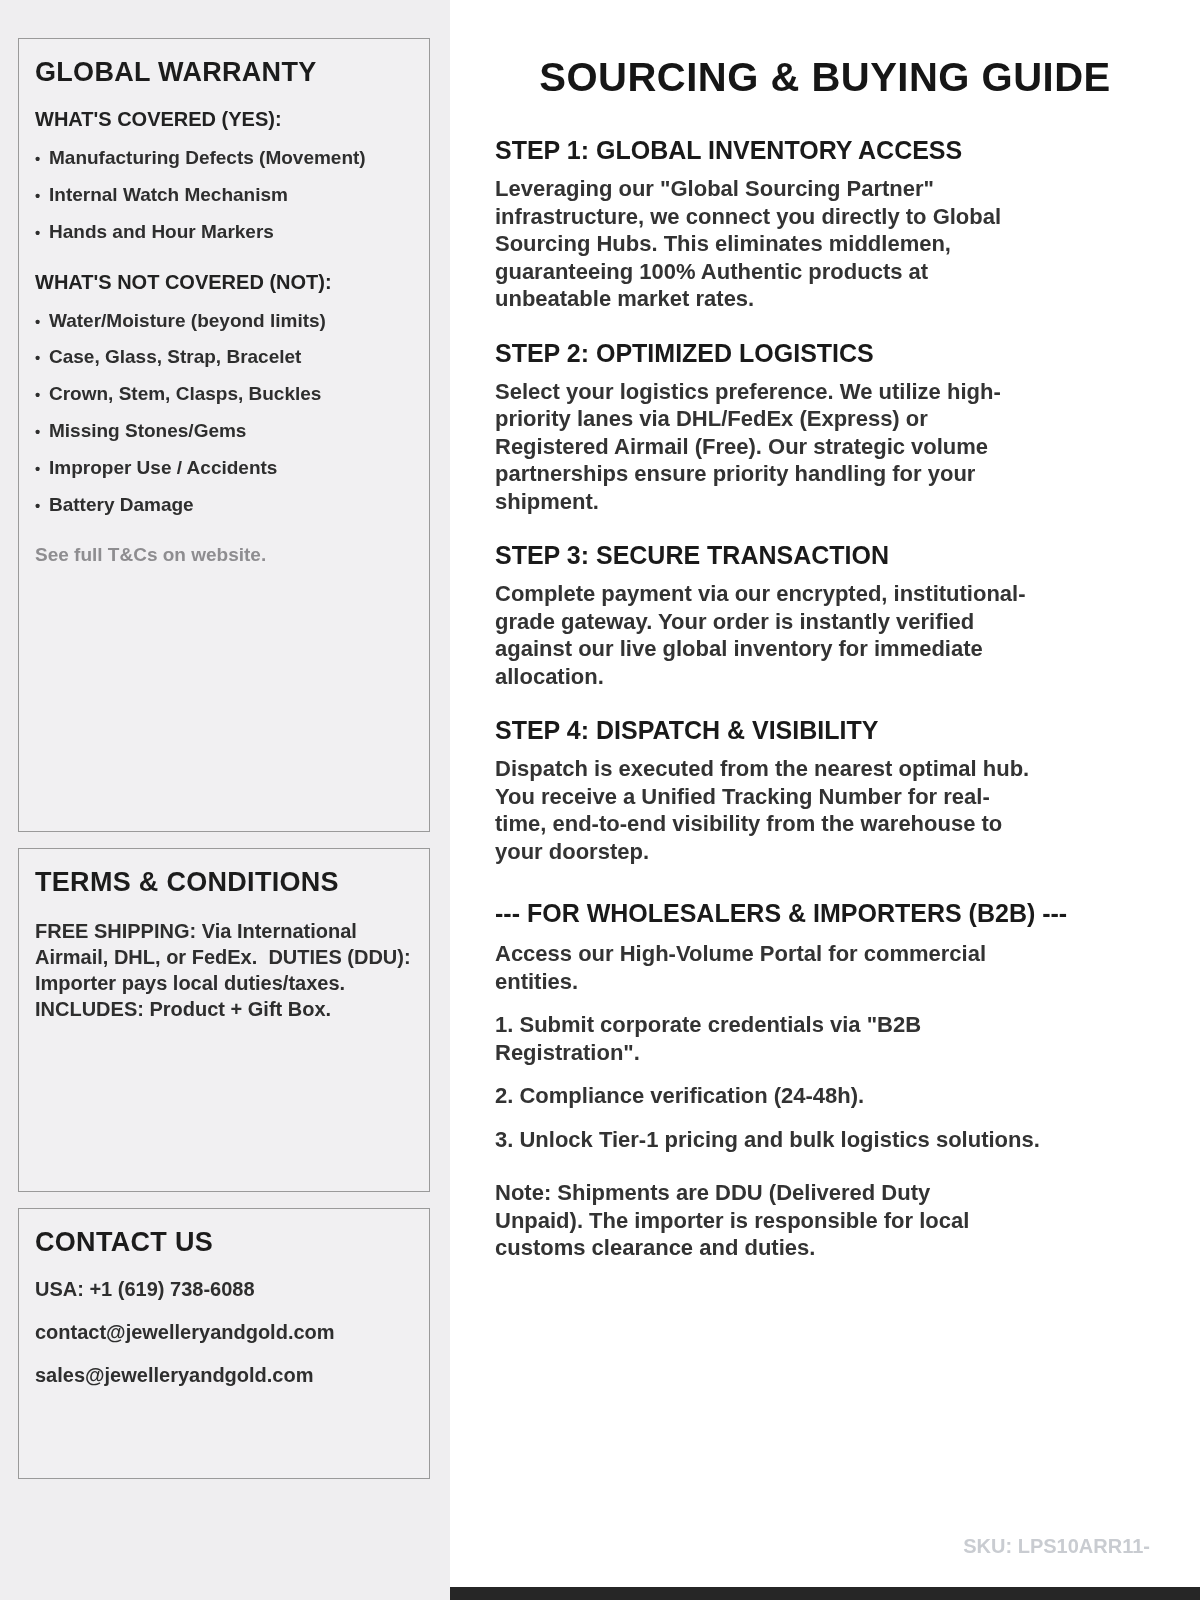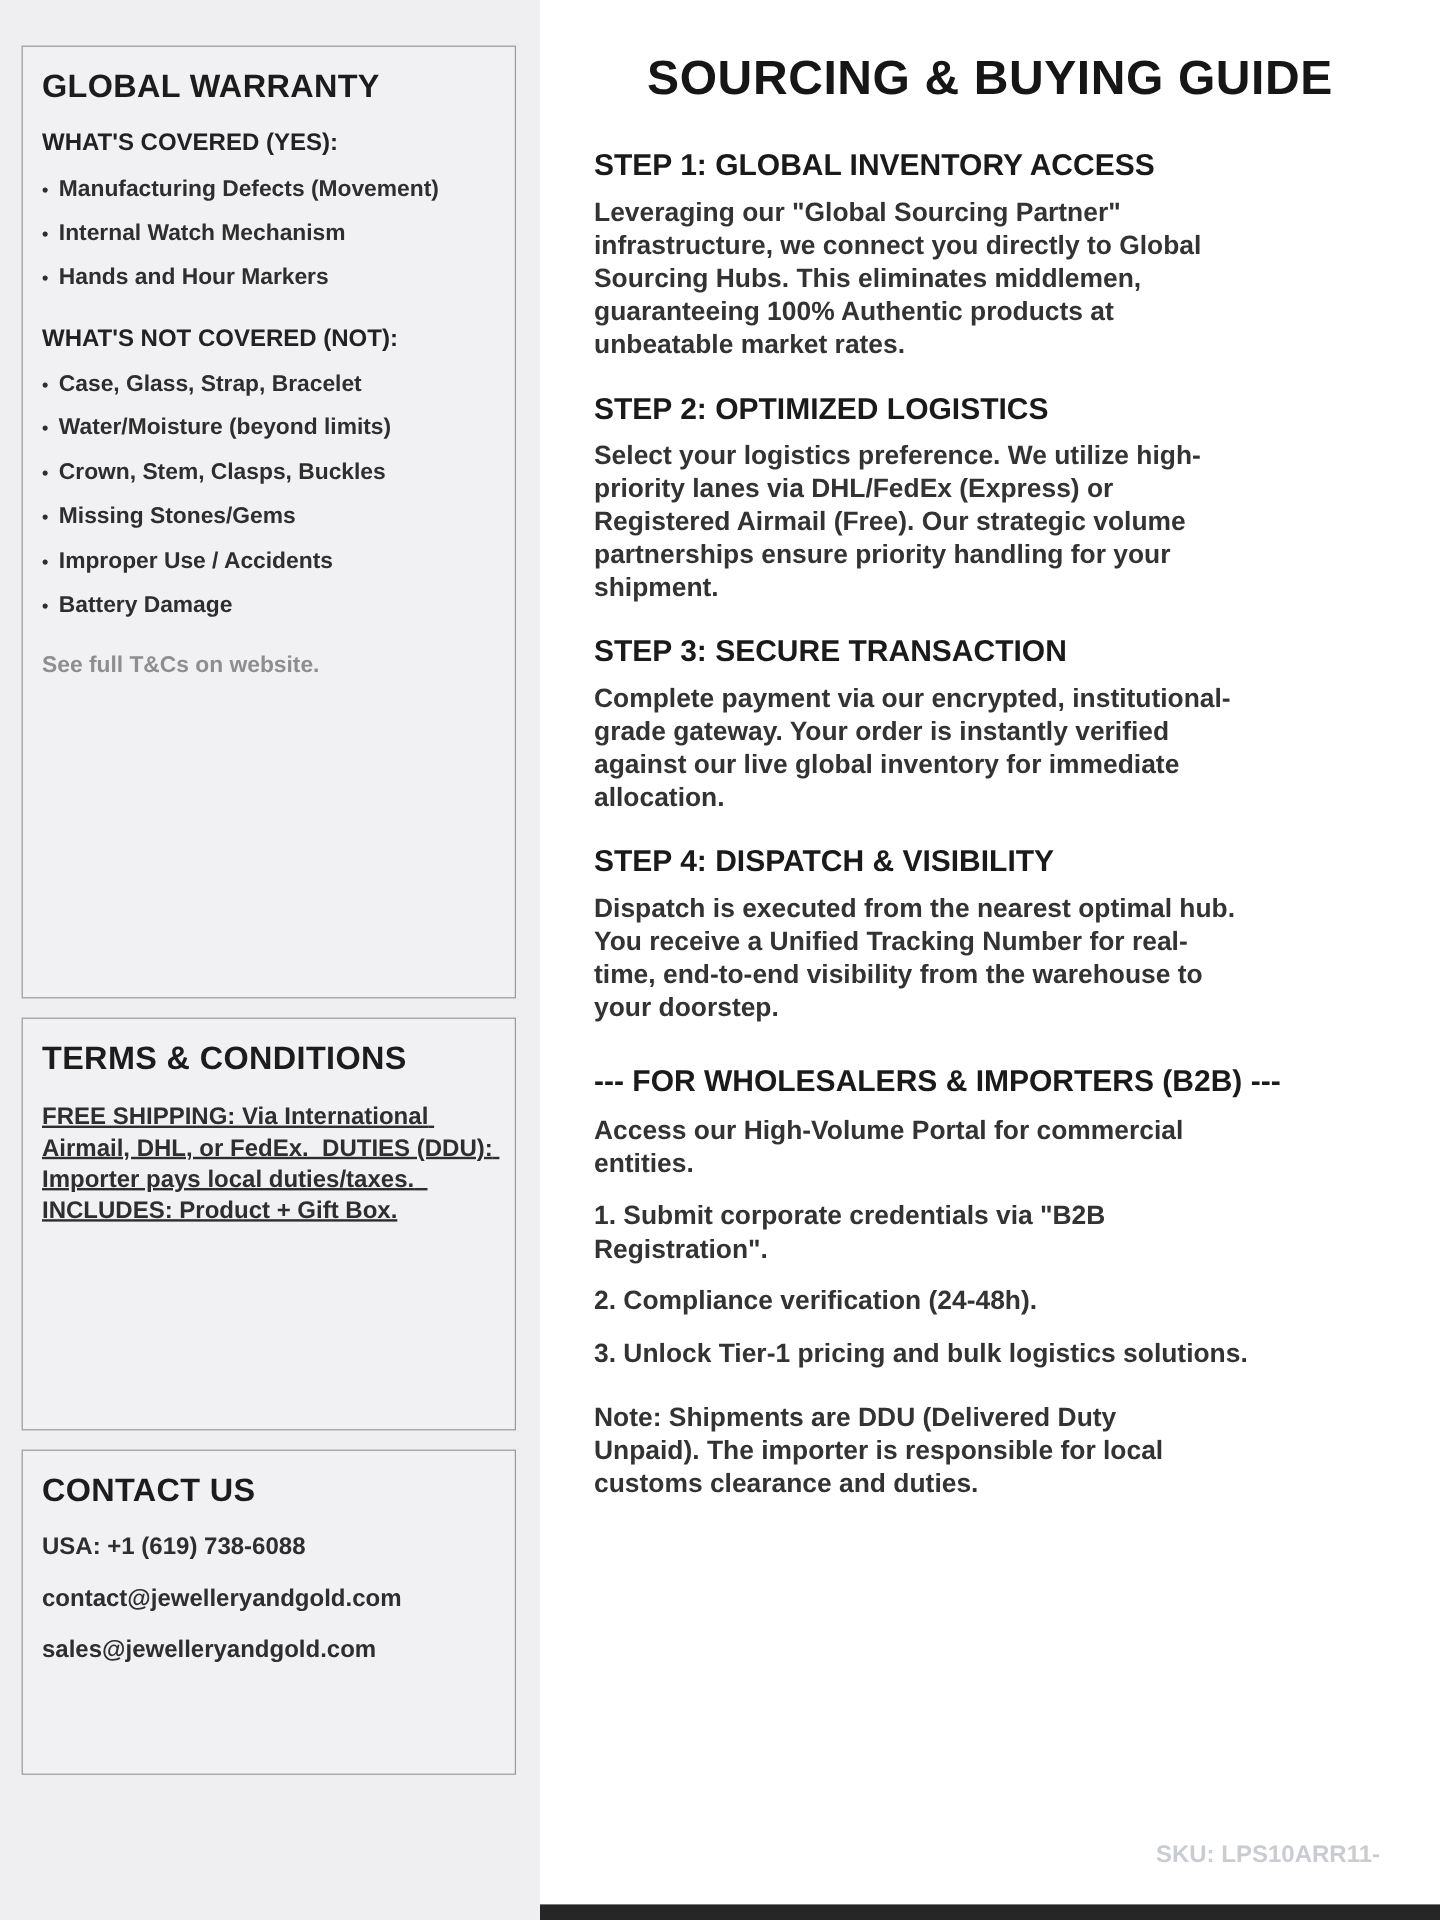--- a/index.html
+++ b/index.html
@@ -70,36 +70,35 @@
     font-weight: 600;
     color: #8e8d90;
     margin-top: 6px;
   }
   .terms-body {
     font-size: 20px;
     font-weight: 600;
     color: #2e2e2e;
     line-height: 1.3;
     white-space: pre-wrap;
-    text-decoration: underline;
   }
   .contact-line {
     font-size: 20px;
     font-weight: 700;
     color: #2e2e2e;
     margin-bottom: 20px;
   }
 
   
   .main {
     position: absolute;
     left: 450px; top: 0;
     width: 750px; height: 1600px;
     background: #ffffff;
-    padding: 43px 45px 0 45px;
+    padding: 55px 45px 0 45px;
     border-radius: 14px;
   }
   .main-title {
     font-size: 40px;
     font-weight: 800;
     color: #161616;
     text-align: center;
     letter-spacing: 0.5px;
     margin-bottom: 36px;
   }
@@ -169,22 +168,22 @@
 
       <h3 class="sub-title">WHAT'S COVERED (YES):</h3>
       <ul class="bullet-list">
         <li>Manufacturing Defects (Movement)</li>
         <li>Internal Watch Mechanism</li>
         <li>Hands and Hour Markers</li>
       </ul>
 
       <h3 class="sub-title">WHAT'S NOT COVERED (NOT):</h3>
       <ul class="bullet-list">
+        <li>Water/Moisture (beyond limits)</li>
         <li>Case, Glass, Strap, Bracelet</li>
-        <li>Water/Moisture (beyond limits)</li>
         <li>Crown, Stem, Clasps, Buckles</li>
         <li>Missing Stones/Gems</li>
         <li>Improper Use / Accidents</li>
         <li>Battery Damage</li>
       </ul>
 
       <p class="footnote">See full T&amp;Cs on website.</p>
     </section>
 
     <section class="box box-terms">

